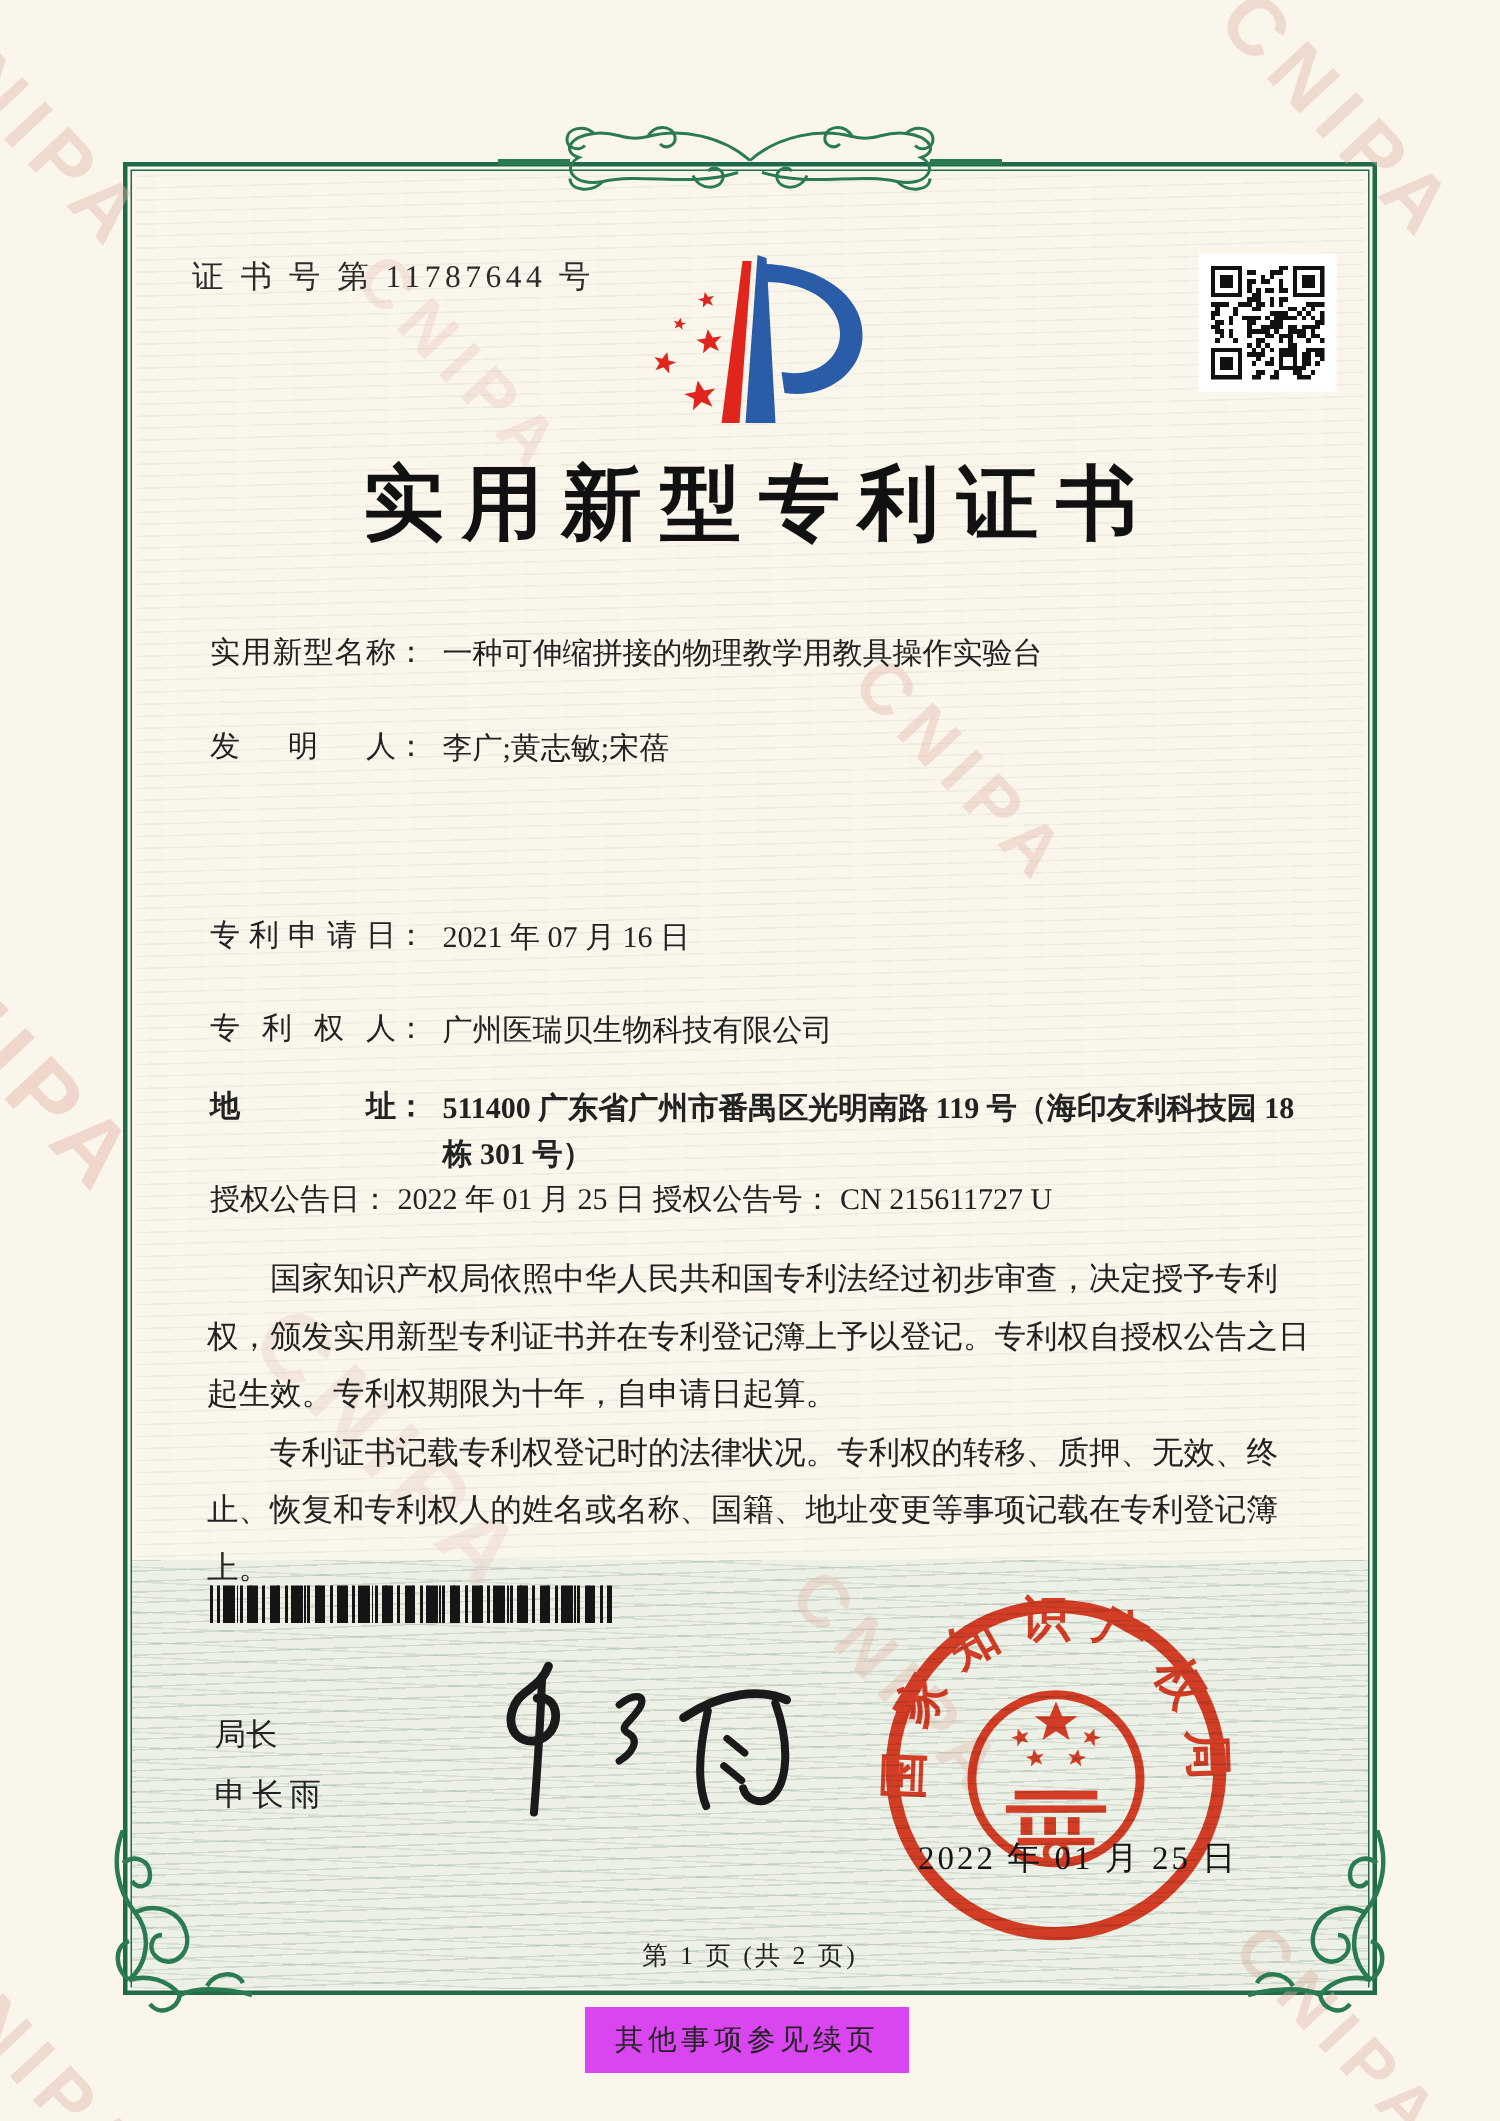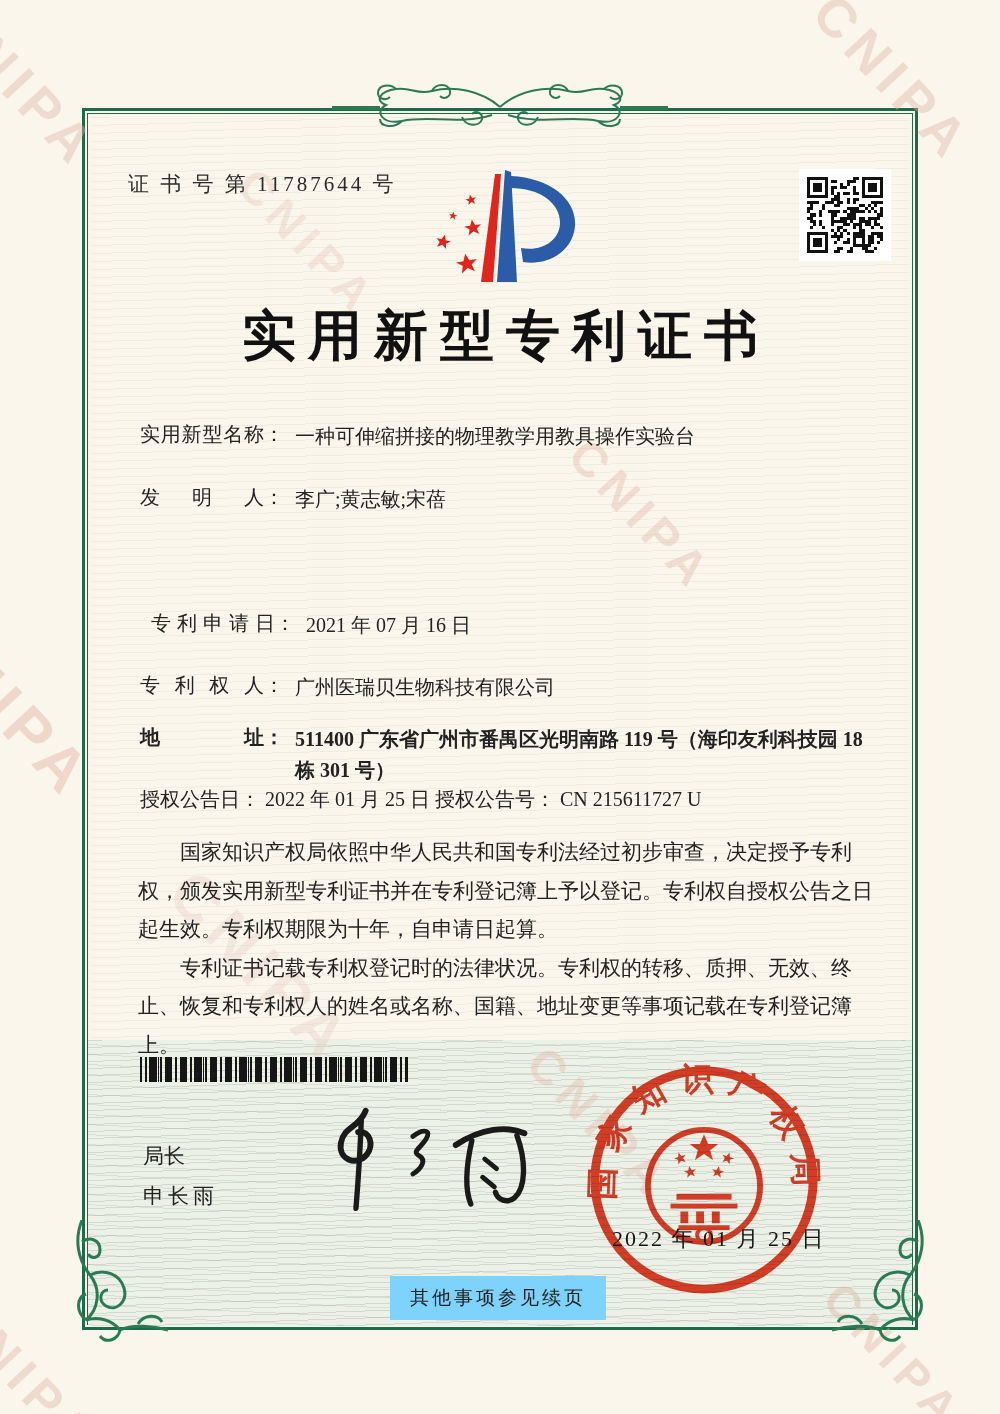--- a/index.html
+++ b/index.html
@@ -55,21 +55,21 @@
        repeating-linear-gradient(90deg,transparent 0 12px,#151515 12px 15px);}
   .director-title{position:absolute;left:143px;top:1142px;font-size:21px;color:#222;z-index:3;text-align:center;}
   .director-name{position:absolute;left:143px;top:1182px;font-size:21px;letter-spacing:4px;color:#222;z-index:3;}
   .signature{position:absolute;left:315px;top:1100px;z-index:4;}
 
   .seal{position:absolute;left:586px;top:1062px;z-index:4;opacity:0.95;mix-blend-mode:multiply;}
   .seal-date{position:absolute;left:612px;top:1224px;font-size:22px;letter-spacing:2px;color:#141414;z-index:5;}
 
   .page-info{position:absolute;left:0;top:1292px;width:100%;text-align:center;font-size:17px;
              letter-spacing:2px;color:#222;z-index:3;}
-  .footer-note{position:absolute;left:390px;top:1276px;background:#7dd3fc;padding:9px 20px;
+  .footer-note{position:absolute;left:390px;top:1338px;background:#d946ef;padding:9px 20px;
                font-size:19px;letter-spacing:3px;color:#222;z-index:3;}
 </style>
 </head>
 <body>
 
 <div class="page">
 
   <span class="wm" style="left:-28px;top:-12px;font-size:54px;">CNIPA</span>
   <span class="wm" style="left:846px;top:-18px;font-size:54px;">CNIPA</span>
   <span class="wm" style="left:266px;top:158px;font-size:46px;color:rgba(228,193,181,0.35);">CNIPA</span>
@@ -363,21 +363,21 @@
   <div class="title">实用新型专利证书</div>
 
   <div class="frow" style="top:421px;">
     <span class="flabel">实用新型名称</span><span class="fcolon">：</span>
     <span class="fvalue">一种可伸缩拼接的物理教学用教具操作实验台</span>
   </div>
   <div class="frow" style="top:484px;">
     <span class="flabel">发明人</span><span class="fcolon">：</span>
     <span class="fvalue">李广;黄志敏;宋蓓</span>
   </div>
-  <div class="frow" style="top:610px;margin-left:11px;">
+  <div class="frow" style="top:610px;">
     <span class="flabel">专利申请日</span><span class="fcolon">：</span>
     <span class="fvalue">2021 年 07 月 16 日</span>
   </div>
   <div class="frow" style="top:672px;">
     <span class="flabel">专利权人</span><span class="fcolon">：</span>
     <span class="fvalue">广州医瑞贝生物科技有限公司</span>
   </div>
   <div class="frow" style="top:724px;font-weight:bold;">
     <span class="flabel">地址</span><span class="fcolon">：</span>
     <span class="fvalue">511400 广东省广州市番禺区光明南路 119 号（海印友利科技园 18 栋 301 号）</span>

